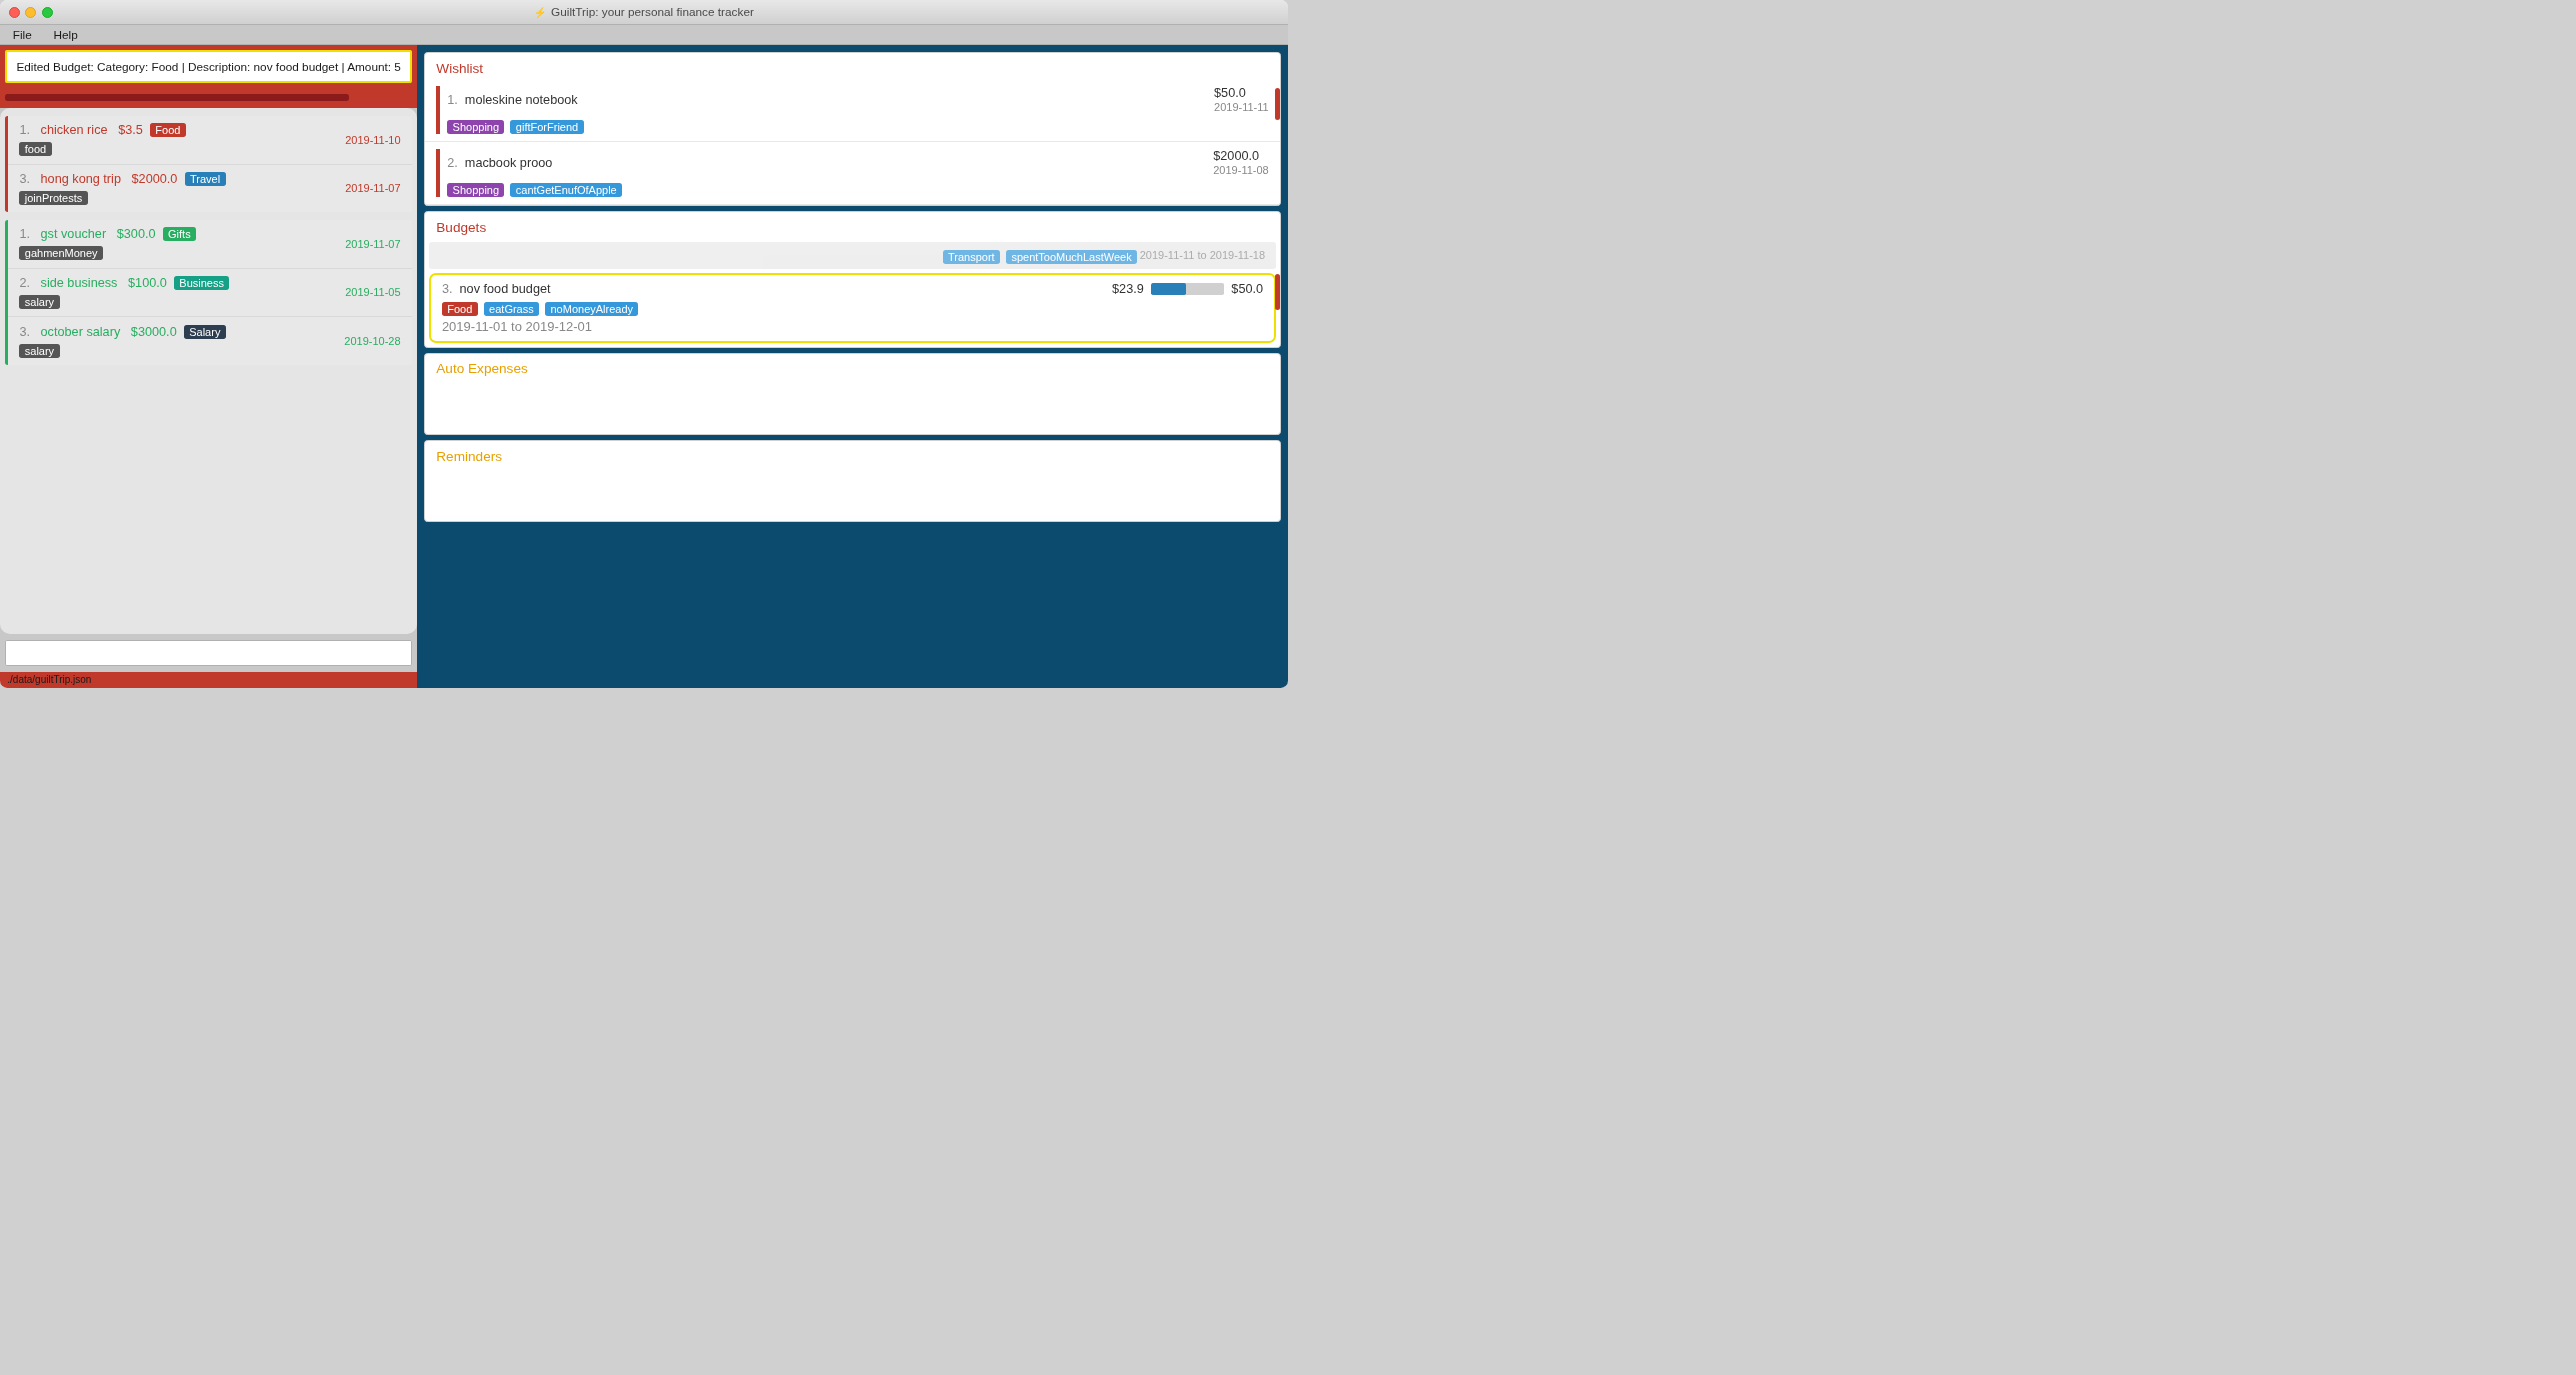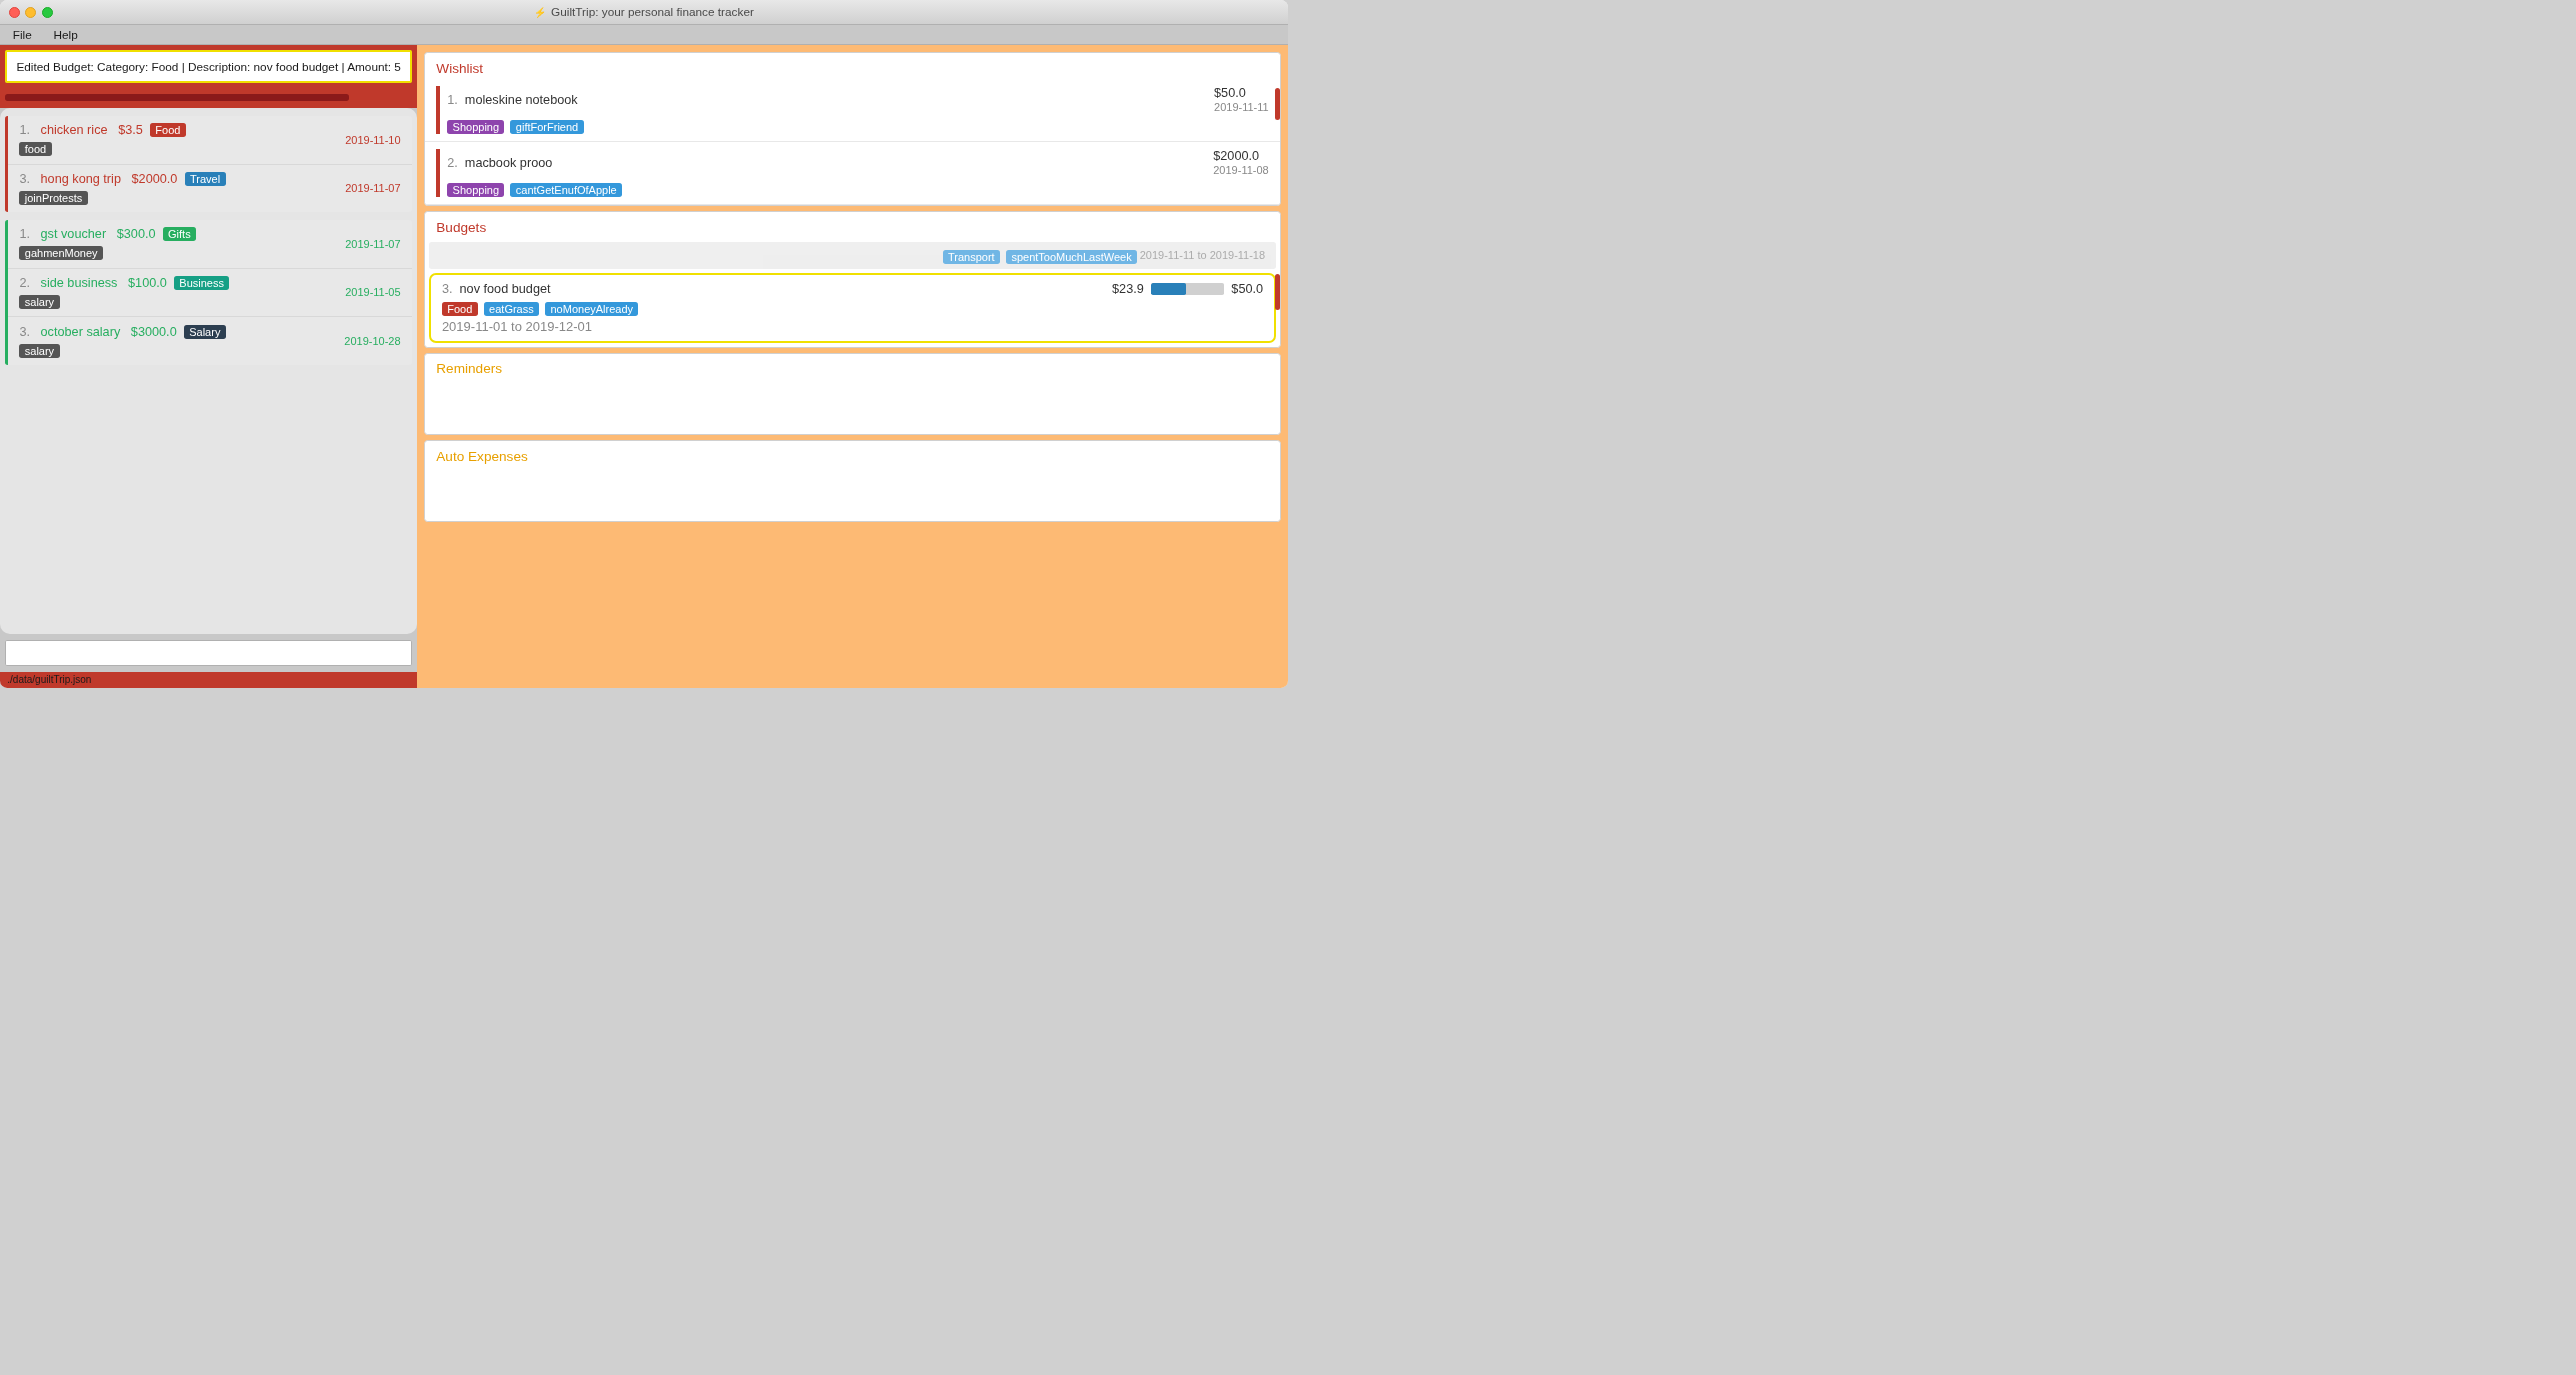--- a/index.html
+++ b/index.html
@@ -190,21 +190,21 @@
       padding: 1.8px 7.3px;
       font-size: 10px;
       color: #1a1a1a;
       height: 16.3px;
       display: flex;
       align-items: center;
       flex-shrink: 0;
     }
     .right-panel {
       flex: 1;
-      background: #fdba74;
+      background: #0c4a6e;
       display: flex;
       flex-direction: column;
       padding: 7.3px;
       gap: 5.4px;
       overflow-y: auto;
     }
     .panel-section {
       background: white;
       border-radius: 3.6px;
       border: 0.9px solid #d0d0d0;
@@ -531,26 +531,26 @@
               <span class="tag-badge tag-eat-grass">eatGrass</span>
               <span class="tag-badge tag-no-money">noMoneyAlready</span>
             </div>
             <div class="budget-date">2019-11-01 to 2019-12-01</div>
           </div>
 
           <div style="position:absolute;right:0;top:50%;width:4.5px;height:36px;background:#c0392b;border-radius:2.7px;transform:translateY(-50%)"></div>
         </div>
       </div>
 
+      <div class="panel-section auto-expenses-section">
+        <div class="panel-header auto-expenses">Auto Expenses</div>
+        <div style="min-height:54px;padding:7.3px"></div>
+      </div>
+
       <div class="panel-section reminders-section">
         <div class="panel-header reminders">Reminders</div>
         <div style="min-height:54px;padding:7.3px"></div>
       </div>
 
-      <div class="panel-section auto-expenses-section">
-        <div class="panel-header auto-expenses">Auto Expenses</div>
-        <div style="min-height:54px;padding:7.3px"></div>
-      </div>
-
     </div>
   </div>
 </div>
 
 
 </body></html>

